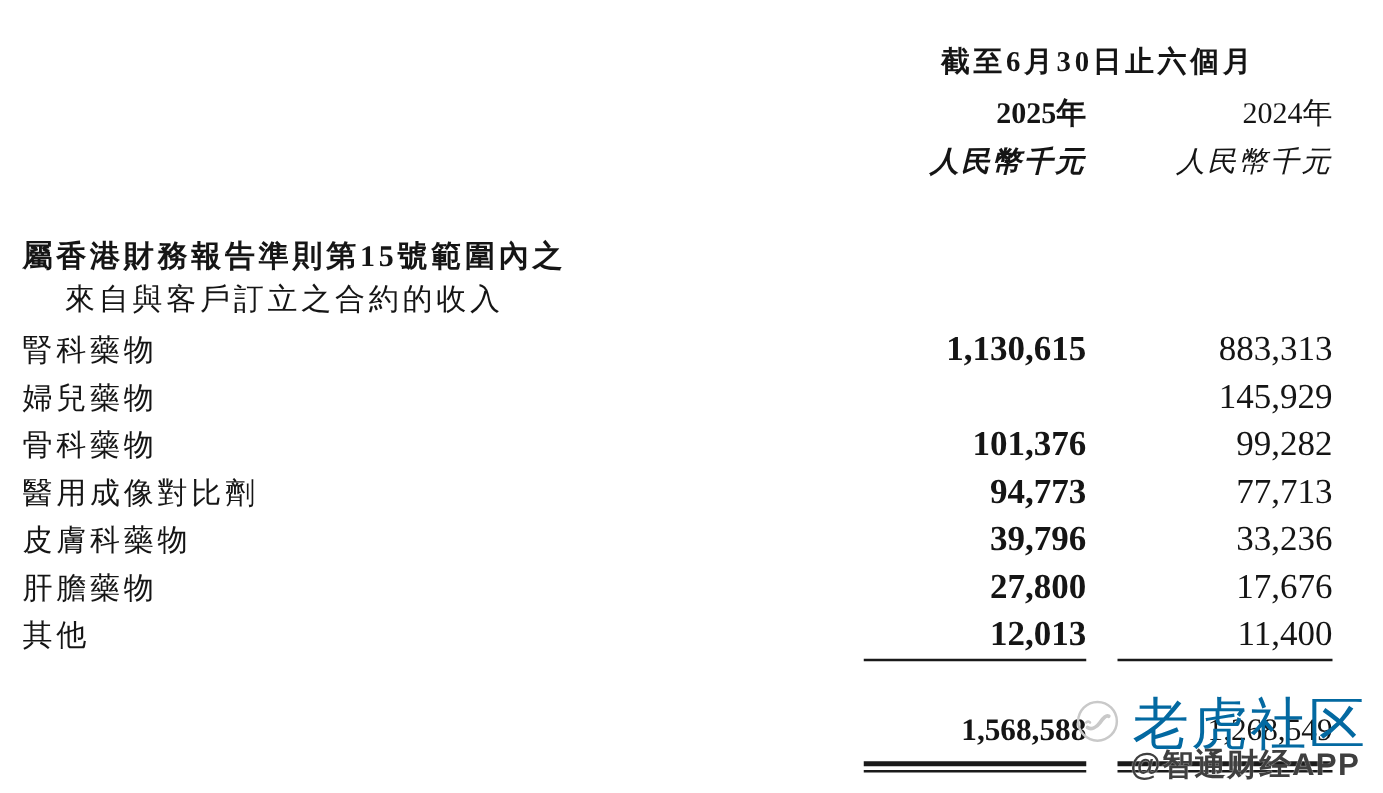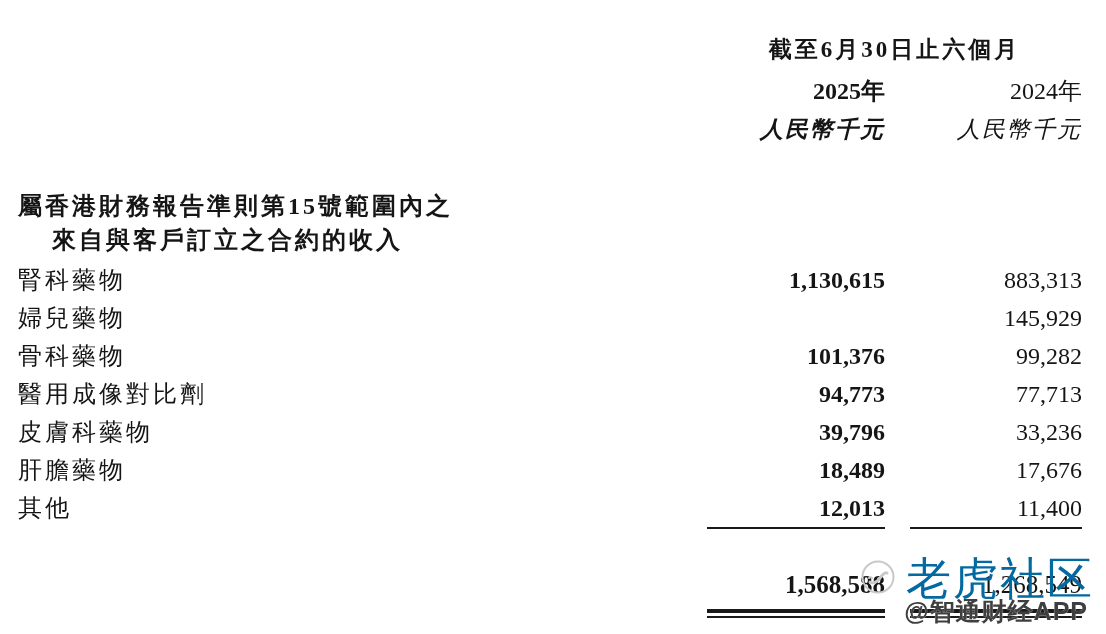--- a/index.html
+++ b/index.html
@@ -7,21 +7,21 @@
   .page {
     position:relative;
     width:1106px; height:634px;
     background:#ffffff;
     font-family:"Liberation Serif","DejaVu Serif",serif;
     color:#151515;
     overflow:hidden;
   }
   .content {
     position:absolute; inset:0;
-    padding:34px 24px 0 18px;
+    padding:34px 40px 0 18px;
   }
   .frow { display:flex; align-items:baseline; }
   .lbl  { flex:1; }
   .c1   { width:178px; text-align:right; }
   .cgap { width:25px; }
   .c2   { width:172px; text-align:right; }
 
   .period-row { margin-top:2px; }
   .period-span {
     width:375px; text-align:center;
@@ -31,27 +31,27 @@
   .years-row { margin-top:13px; font-size:24px; line-height:28px; }
   .year-2025 { font-weight:bold; }
   .units-row { margin-top:11px; font-size:23px; line-height:28px; font-style:italic; letter-spacing:2px; }
   .unit-2025 { font-weight:bold; }
 
   .section-line1 {
     margin-top:45px;
     font-weight:bold; font-size:24px; letter-spacing:3px; line-height:34px;
   }
   .section-line2 {
-    font-weight:bold; font-size:24px; letter-spacing:3px; line-height:34px;
+    font-weight:normal; font-size:24px; letter-spacing:3px; line-height:34px;
     padding-left:34px;
   }
   .data-rows { margin-top:4px; }
   .data-row { height:38px; align-items:center; }
   .data-row .lbl { font-size:24px; letter-spacing:3px; }
-  .num { font-size:24px; }
+  .num { font-size:28px; }
   .num-2025 { font-weight:bold; }
 
   .rule-row { height:2px; }
   .rule-row .c1, .rule-row .c2 { border-bottom:2px solid #1a1a1a; height:1px; }
 
   .total-row { margin-top:40px; height:32px; align-items:center; }
   .total-row .num { font-size:25px; }
 
   .dbl-rule-row { margin-top:8px; }
   .dbl { height:10px; }
@@ -139,21 +139,21 @@
 
       <div class="frow data-row">
         <div class="lbl">皮膚科藥物</div>
         <div class="c1 num num-2025">39,796</div>
         <div class="cgap"></div>
         <div class="c2 num">33,236</div>
       </div>
 
       <div class="frow data-row">
         <div class="lbl">肝膽藥物</div>
-        <div class="c1 num num-2025">18,489</div>
+        <div class="c1 num num-2025">27,800</div>
         <div class="cgap"></div>
         <div class="c2 num">17,676</div>
       </div>
 
       <div class="frow data-row">
         <div class="lbl">其他</div>
         <div class="c1 num num-2025">12,013</div>
         <div class="cgap"></div>
         <div class="c2 num">11,400</div>
       </div>

